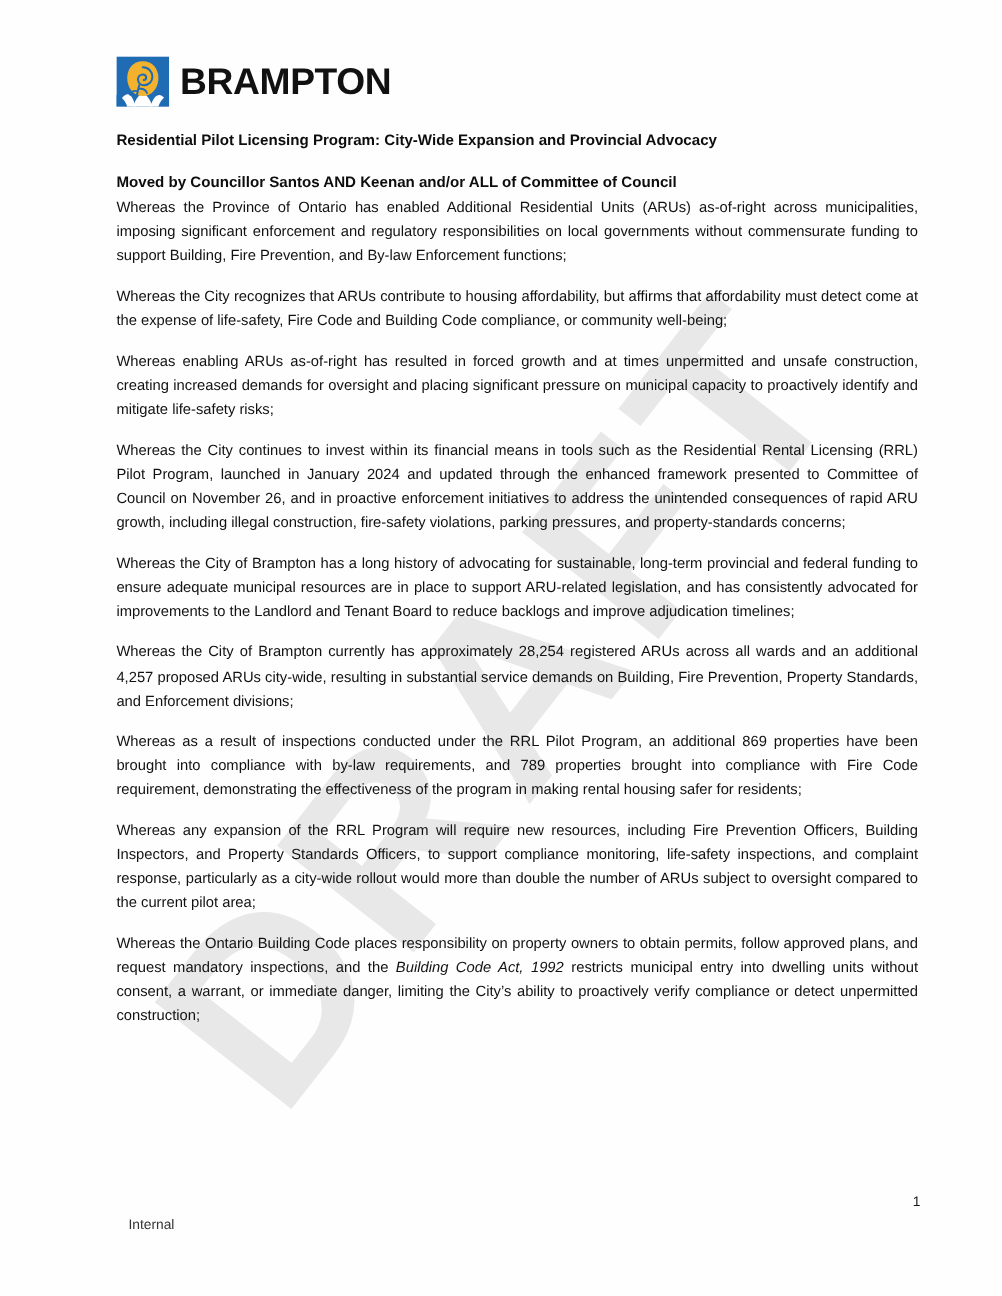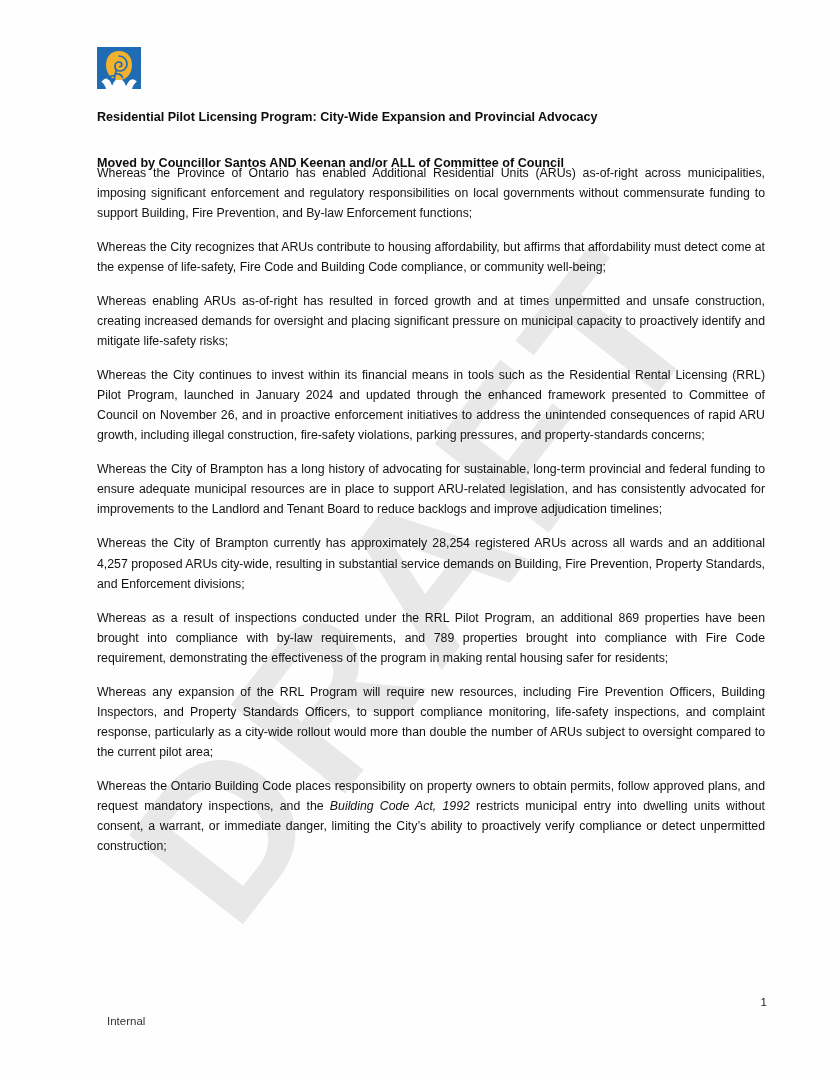--- a/index.html
+++ b/index.html
@@ -85,21 +85,21 @@
   .heading {
     position: absolute;
     left: 97px;
     width: 668px;
     font-size: 12.6px;
     font-weight: bold;
     color: #0d0d0d;
     line-height: 1.35;
   }
   .heading-1 { top: 109px; }
-  .heading-2 { top: 155px; }
+  .heading-2 { top: 144px; }
 
   
   .body-block {
     position: absolute;
     left: 97px;
     top: 163px;
     width: 668px;
   }
   p.para {
     margin: 0 0 14px 0;
@@ -152,20 +152,21 @@
         <path d="M44 42 L 44 32 C 39 34, 36 38, 35 42 Z" fill="#1F6CB4"></path>
 
         <path d="M22 4 C 30 4, 35 10, 35 18 C 35 27, 29 33, 22 33 C 15 33, 9 27, 9 18 C 9 10, 14 4, 22 4 Z" fill="#F2B22E"></path>
 
         <path d="M22 9 C 27 9, 30 13, 30 17 C 30 21, 27 24, 23 24 C 20 24, 18 22, 18 19 C 18 16.5, 20 15, 22 15 C 23.6 15, 24.8 16.2, 24.8 17.6 C 24.8 18.8, 23.9 19.7, 22.8 19.7" fill="none" stroke="#1F6CB4" stroke-width="1.7" stroke-linecap="round"></path>
 
         <path d="M19 24 C 18 28, 17.5 30, 17 33" fill="none" stroke="#1F6CB4" stroke-width="1.7" stroke-linecap="round"></path>
         <path d="M17.5 29 C 14 28, 12 30, 11.5 32" fill="none" stroke="#1F6CB4" stroke-width="1.6" stroke-linecap="round"></path>
         <path d="M19 27 C 22.5 26.5, 24.5 28, 25.5 30.5" fill="none" stroke="#1F6CB4" stroke-width="1.6" stroke-linecap="round"></path>
       </svg>
+      <div class="logo-wordmark">BRAMPTON</div>
     </div>
 
     <div class="heading heading-1">Residential Pilot Licensing Program: City-Wide Expansion and Provincial Advocacy</div>
     <div class="heading heading-2">Moved by Councillor Santos AND Keenan and/or ALL of Committee of Council</div>
 
     <div class="body-block" id="body-block">
         <p class="para"><span class="lead">Whereas</span><span> the Province of Ontario has enabled Additional Residential Units (ARUs) as-of-right across municipalities, imposing significant enforcement and regulatory responsibilities on local governments without commensurate funding to support Building, Fire Prevention, and By-law Enforcement functions;</span></p>
         <p class="para"><span class="lead">Whereas</span><span> the City recognizes that ARUs contribute to housing affordability, but affirms that affordability must detect come at the expense of life-safety, Fire Code and Building Code compliance, or community well-being;</span></p>
         <p class="para"><span class="lead">Whereas</span><span> enabling ARUs as-of-right has resulted in forced growth and at times unpermitted and unsafe construction, creating increased demands for oversight and placing significant pressure on municipal capacity to proactively identify and mitigate life-safety risks;</span></p>
         <p class="para"><span class="lead">Whereas</span><span> the City continues to invest within its financial means in tools such as the Residential Rental Licensing (RRL) Pilot Program, launched in January 2024 and updated through the enhanced framework presented to Committee of Council on November 26, and in proactive enforcement initiatives to address the unintended consequences of rapid ARU growth, including illegal construction, fire-safety violations, parking pressures, and property-standards concerns;</span></p>

